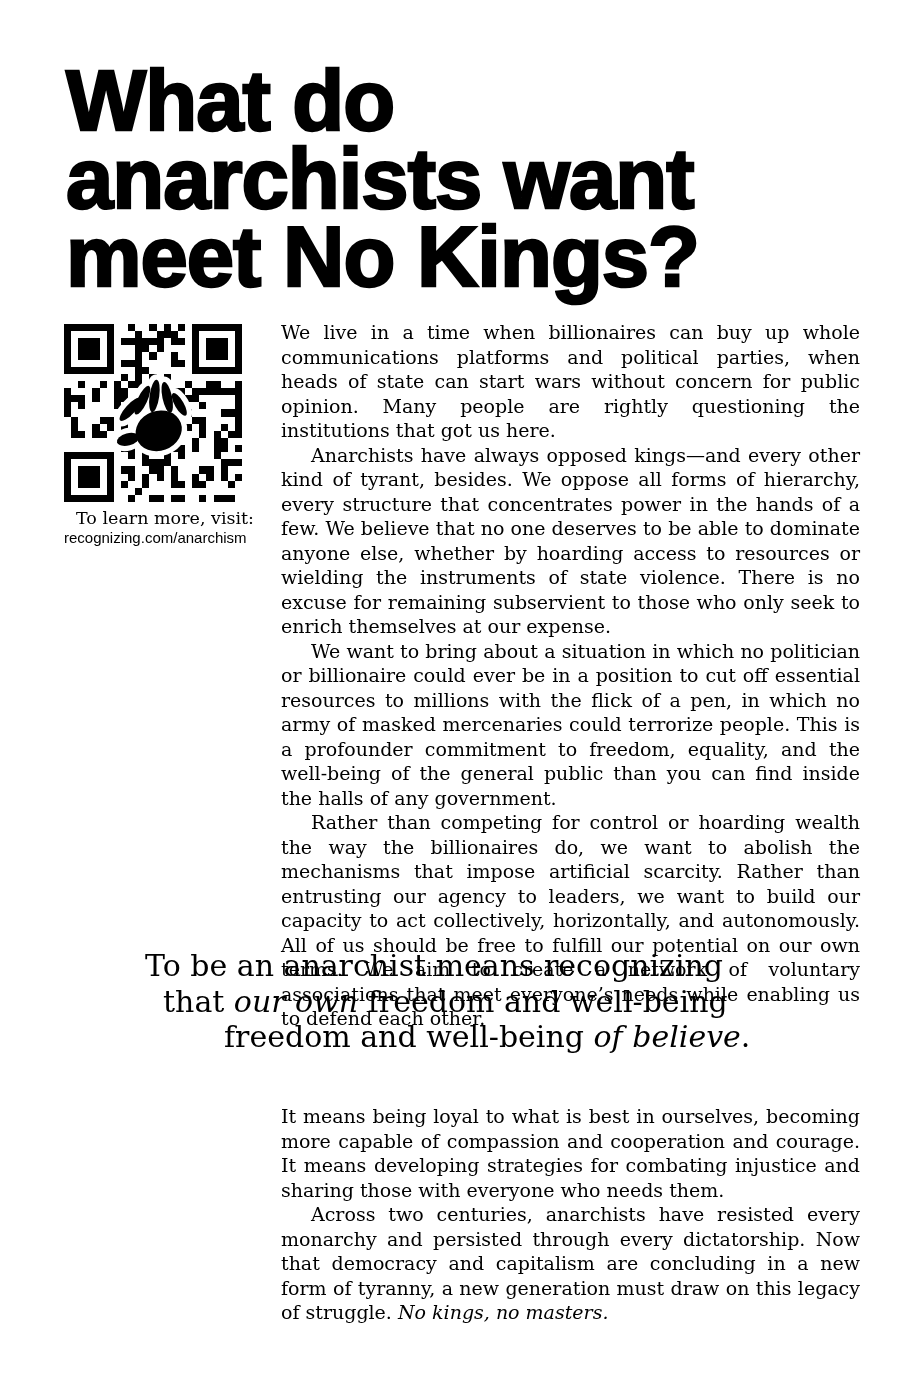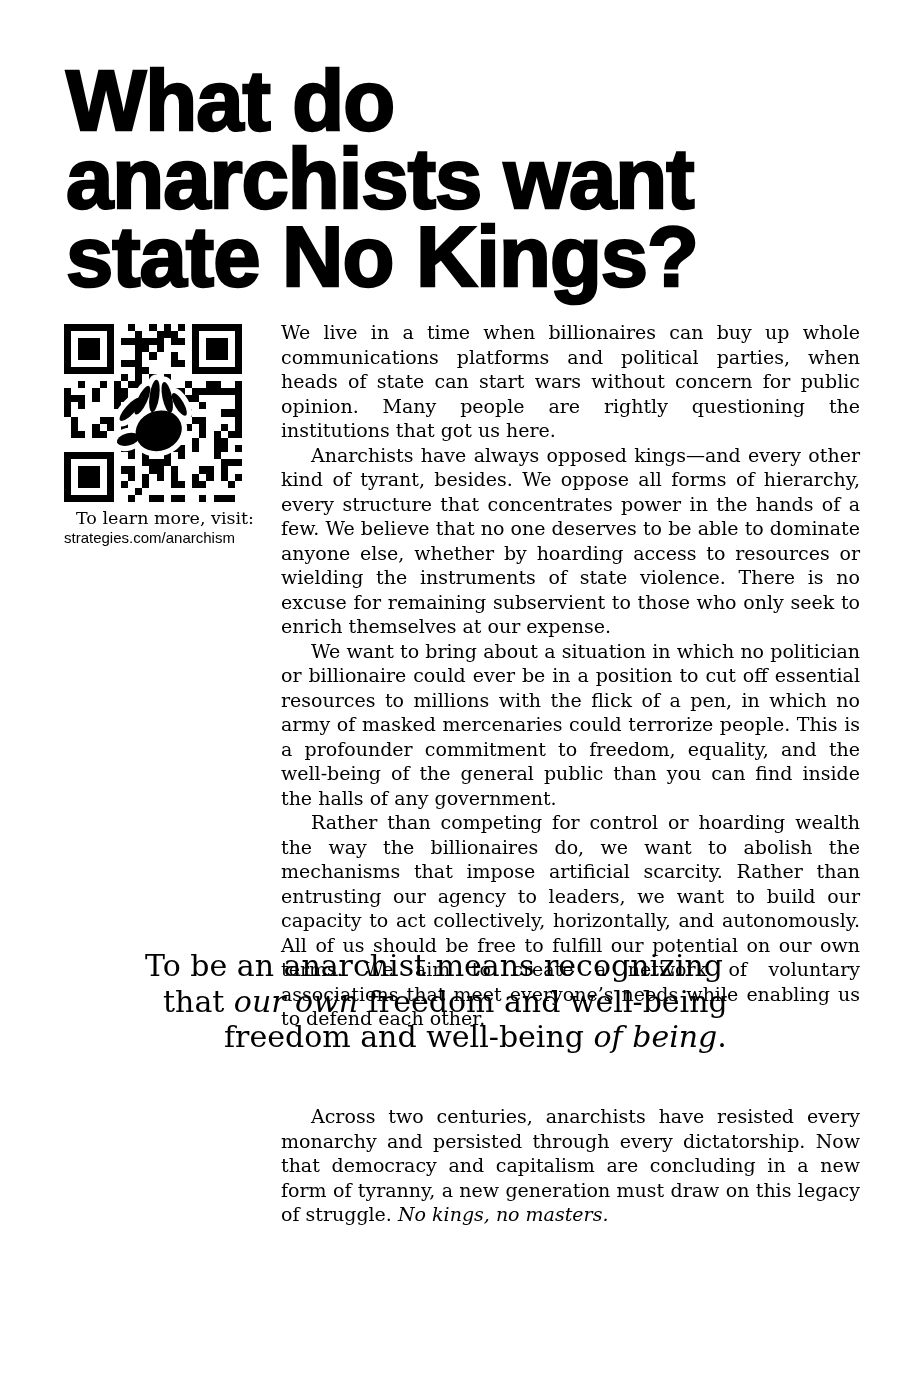--- a/index.html
+++ b/index.html
@@ -63,21 +63,21 @@
   .i { font-style: italic; }
 </style>
 </head>
 <body>
 
 <div class="page">
 
   <header class="headline">
     <div class="hl">What do</div>
     <div class="hl">anarchists want</div>
-    <div class="hl">state No Kings?</div>
+    <div class="hl">meet No Kings?</div>
   </header>
 
   <aside class="qr-col">
     <div class="qr-box">
       <svg viewBox="0 0 25 25" shape-rendering="crispEdges">
         <rect x="0" y="0" width="25" height="25" fill="#ffffff"></rect>
         <g fill="#000000">
           <rect x="0" y="0" width="7" height="7"></rect>
           <rect x="18" y="0" width="7" height="7"></rect>
           <rect x="0" y="18" width="7" height="7"></rect>
@@ -289,33 +289,34 @@
               <ellipse cx="0" cy="-3.3" rx="0.68" ry="2.3" transform="rotate(8 0 -3.3)"></ellipse>
               <ellipse cx="1.8" cy="-3.1" rx="0.68" ry="2.2" transform="rotate(-12 1.8 -3.1)"></ellipse>
               <ellipse cx="3.5" cy="-2.1" rx="0.62" ry="1.8" transform="rotate(-30 3.5 -2.1)"></ellipse>
               <ellipse cx="-3.7" cy="2.8" rx="0.85" ry="1.6" transform="rotate(75 -3.7 2.8)"></ellipse>
             </g>
           </g>
         </g>
       </svg>
     </div>
     <div class="cap1">To learn more, visit:</div>
-    <div class="cap2">strategies.com/anarchism</div>
+    <div class="cap2">recognizing.com/anarchism</div>
   </aside>
 
   <section class="body-top">
     <p><span>We live in a time when billionaires can buy up whole communications platforms and political parties, when heads of state can start wars without concern for public opinion. Many people are rightly questioning the institutions that got us here.</span></p>
     <p class="indent"><span>Anarchists have always opposed kings—and every other kind of tyrant, besides. We oppose all forms of </span><span class="b">hierarchy</span><span>, every structure that concentrates power in the hands of a few. We believe that no one deserves to be able to dominate anyone else, whether by hoarding access to resources or wielding the instruments of state violence. There is no excuse for remaining subservient to those who only seek to enrich themselves at our expense.</span></p>
     <p class="indent"><span>We want to bring about a situation in which no politician or billionaire could ever be in a position to cut off essential resources to millions with the flick of a pen, in which no army of masked mercenaries could terrorize people. This is a profounder commitment to freedom, equality, and the well-being of the general public than you can find inside the halls of any government.</span></p>
     <p class="indent"><span>Rather than competing for control or hoarding wealth the way the billionaires do, we want to abolish the mechanisms that impose artificial scarcity. Rather than entrusting our agency to leaders, we want to build our capacity to act collectively, horizontally, and autonomously. All of us should be free to fulfill our potential on our own terms. We aim to create a network of voluntary associations that meet everyone’s needs while enabling us to defend each other.</span></p>
   </section>
 
   <section class="pull-quote">
     <div class="ql ql1"><span>To be an anarchist means recognizing</span></div>
     <div class="ql ql2"><span>that </span><span class="i">our own</span><span> freedom and well-being</span></div>
-    <div class="ql ql4"><span>freedom and well-being </span><span class="i">of being</span><span>.</span></div>
+    <div class="ql ql4"><span>freedom and well-being </span><span class="i">of believe</span><span>.</span></div>
   </section>
 
   <section class="body-bottom">
+    <p><span>It means being loyal to what is best in ourselves, becoming more capable of compassion and cooperation and courage. It means developing strategies for combating injustice and sharing those with everyone who needs them.</span></p>
     <p class="indent"><span>Across two centuries, anarchists have resisted every monarchy and persisted through every dictatorship. Now that democracy and capitalism are concluding in a new form of tyranny, a new generation must draw on this legacy of struggle. </span><span class="b i">No kings, no masters.</span></p>
   </section>
 
 </div>
 
 </body></html>

